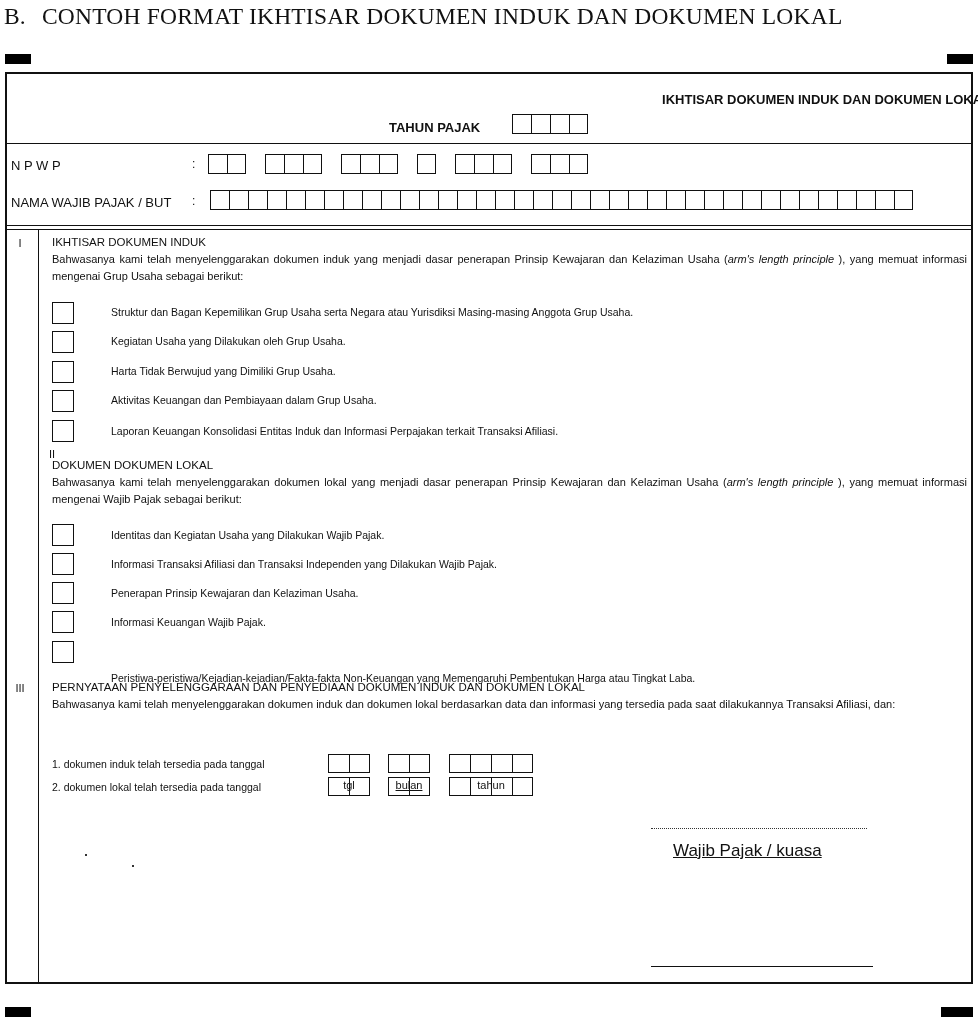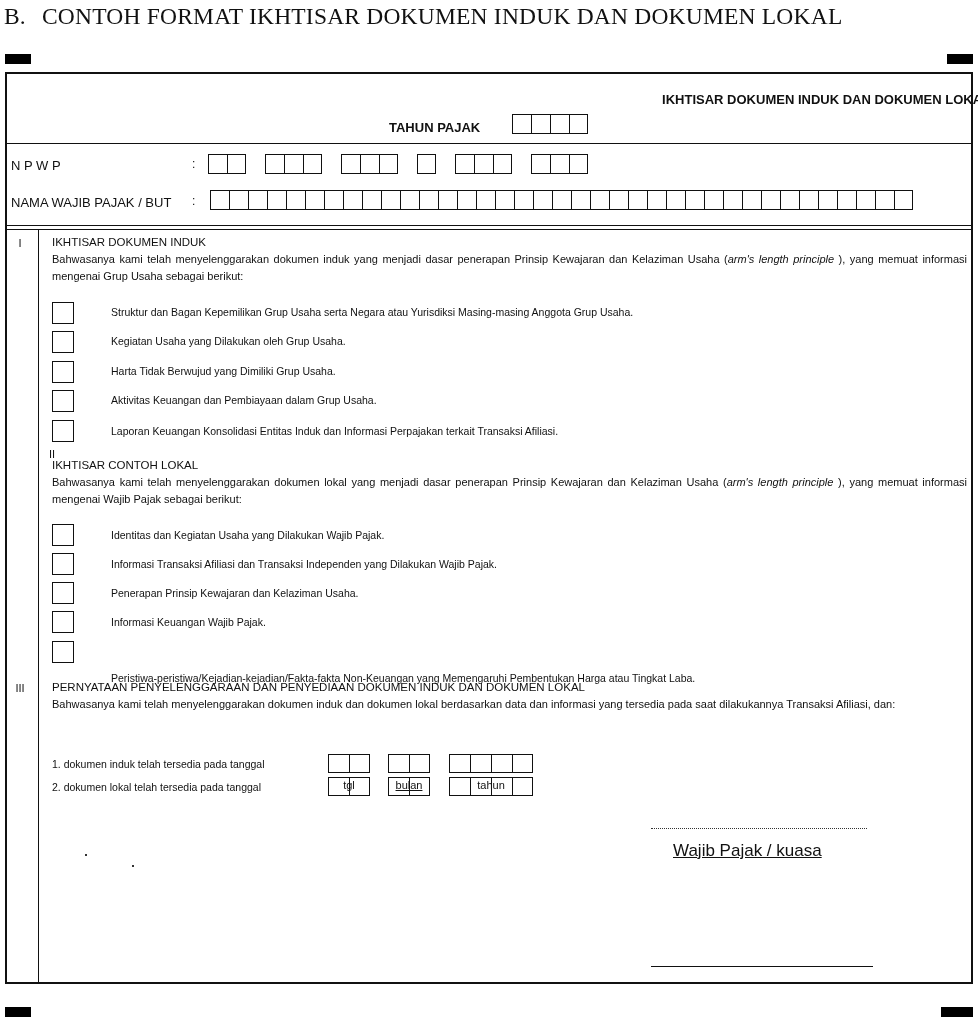--- a/index.html
+++ b/index.html
@@ -145,21 +145,21 @@
 <div class="abs cb" style="top:331px;"></div>
 <div class="abs cb-label" style="top:335px;">Kegiatan Usaha yang Dilakukan oleh Grup Usaha.</div>
 <div class="abs cb" style="top:361px;"></div>
 <div class="abs cb-label" style="top:365px;">Harta Tidak Berwujud yang Dimiliki Grup Usaha.</div>
 <div class="abs cb" style="top:390px;"></div>
 <div class="abs cb-label" style="top:394px;">Aktivitas Keuangan dan Pembiayaan dalam Grup Usaha.</div>
 <div class="abs cb" style="top:420px;"></div>
 <div class="abs cb-label" style="top:425px;">Laporan Keuangan Konsolidasi Entitas Induk dan Informasi Perpajakan terkait Transaksi Afiliasi.</div>
 
 <div class="abs sec-num" style="top:448px;margin-left:32px;">II</div>
-<div class="abs sec-title" style="top:459px;">IKHTISAR CONTOH LOKAL</div>
+<div class="abs sec-title" style="top:459px;">DOKUMEN DOKUMEN LOKAL</div>
 <div class="abs para" style="top:474px;"><span>Bahwasanya kami telah menyelenggarakan dokumen lokal yang menjadi dasar penerapan Prinsip Kewajaran dan Kelaziman Usaha (</span><i>arm's length principle</i><span> ), yang memuat informasi mengenai Wajib Pajak sebagai berikut:</span></div>
 
 <div class="abs cb" style="top:524px;"></div>
 <div class="abs cb-label" style="top:529px;">Identitas dan Kegiatan Usaha yang Dilakukan Wajib Pajak.</div>
 <div class="abs cb" style="top:553px;"></div>
 <div class="abs cb-label" style="top:558px;">Informasi Transaksi Afiliasi dan Transaksi Independen yang Dilakukan Wajib Pajak.</div>
 <div class="abs cb" style="top:582px;"></div>
 <div class="abs cb-label" style="top:587px;">Penerapan Prinsip Kewajaran dan Kelaziman Usaha.</div>
 <div class="abs cb" style="top:611px;"></div>
 <div class="abs cb-label" style="top:616px;">Informasi Keuangan Wajib Pajak.</div>

